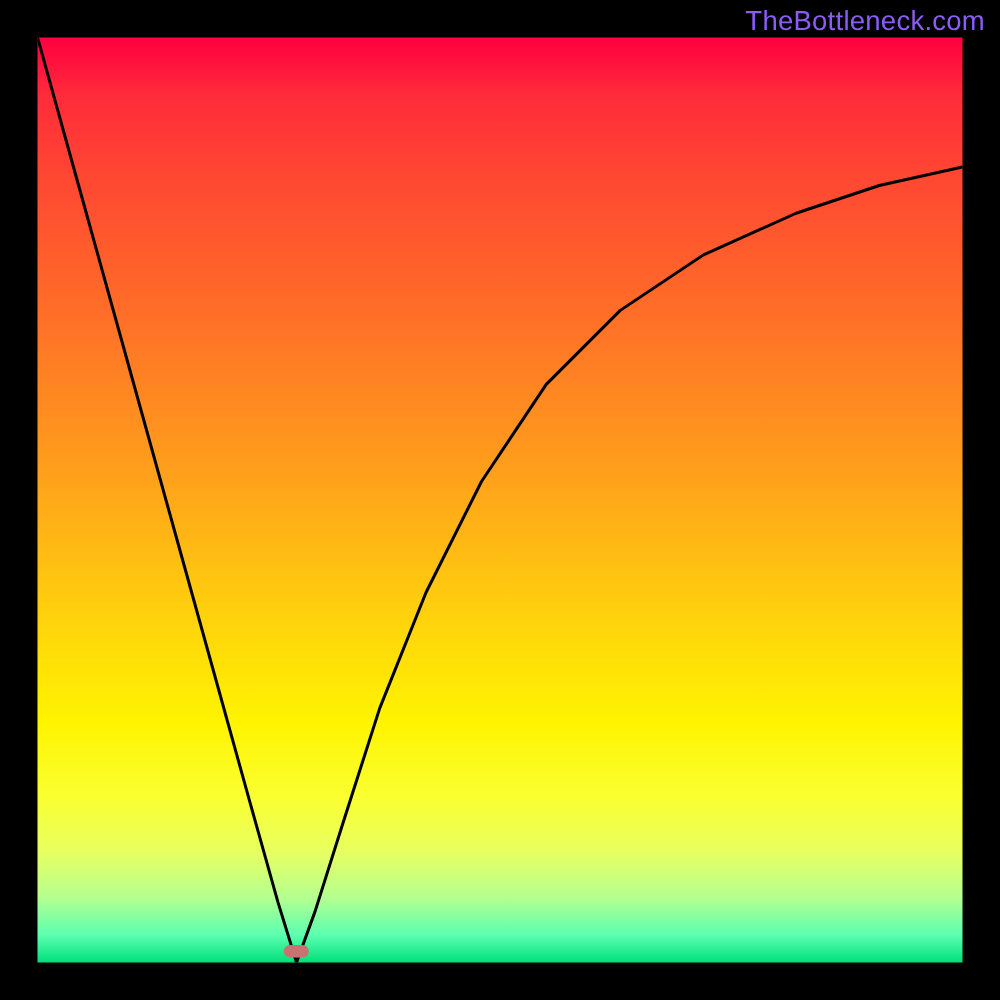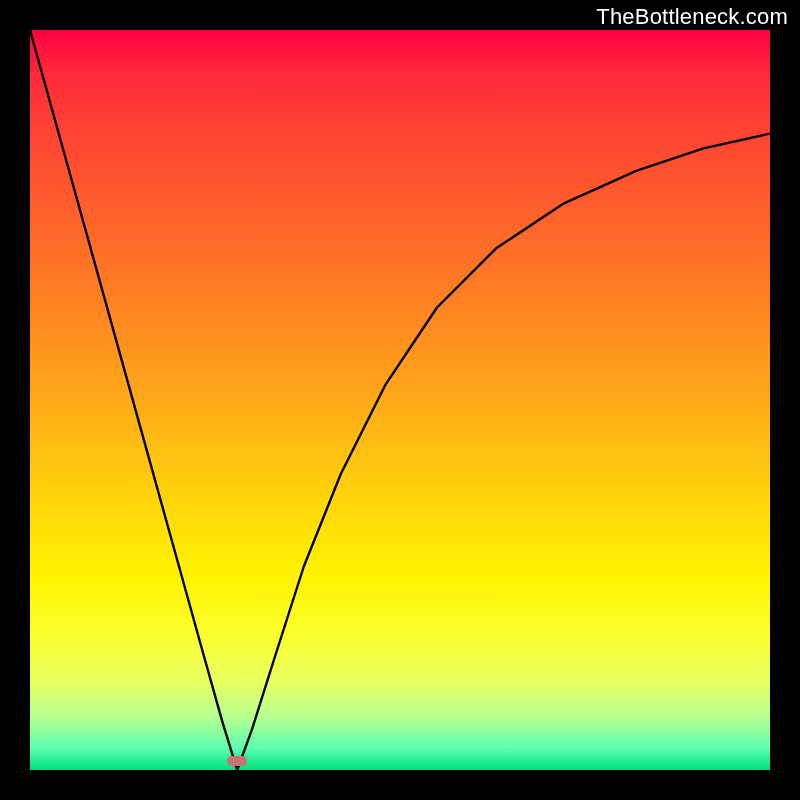--- a/index.html
+++ b/index.html
@@ -52,21 +52,21 @@
     position: absolute;
     width: 20px;
     height: 10px;
     background: #c97272;
     border-radius: 5px;
   }
   .watermark {
     position: absolute;
     top: 4px;
     right: 12px;
-    color: #ffffff;
+    color: #8b5cf6;
     font-size: 22px;
     letter-spacing: 0.2px;
     font-weight: 500;
   }
 </style>
 </head>
 <body>
 
 <div class="frame">
 

